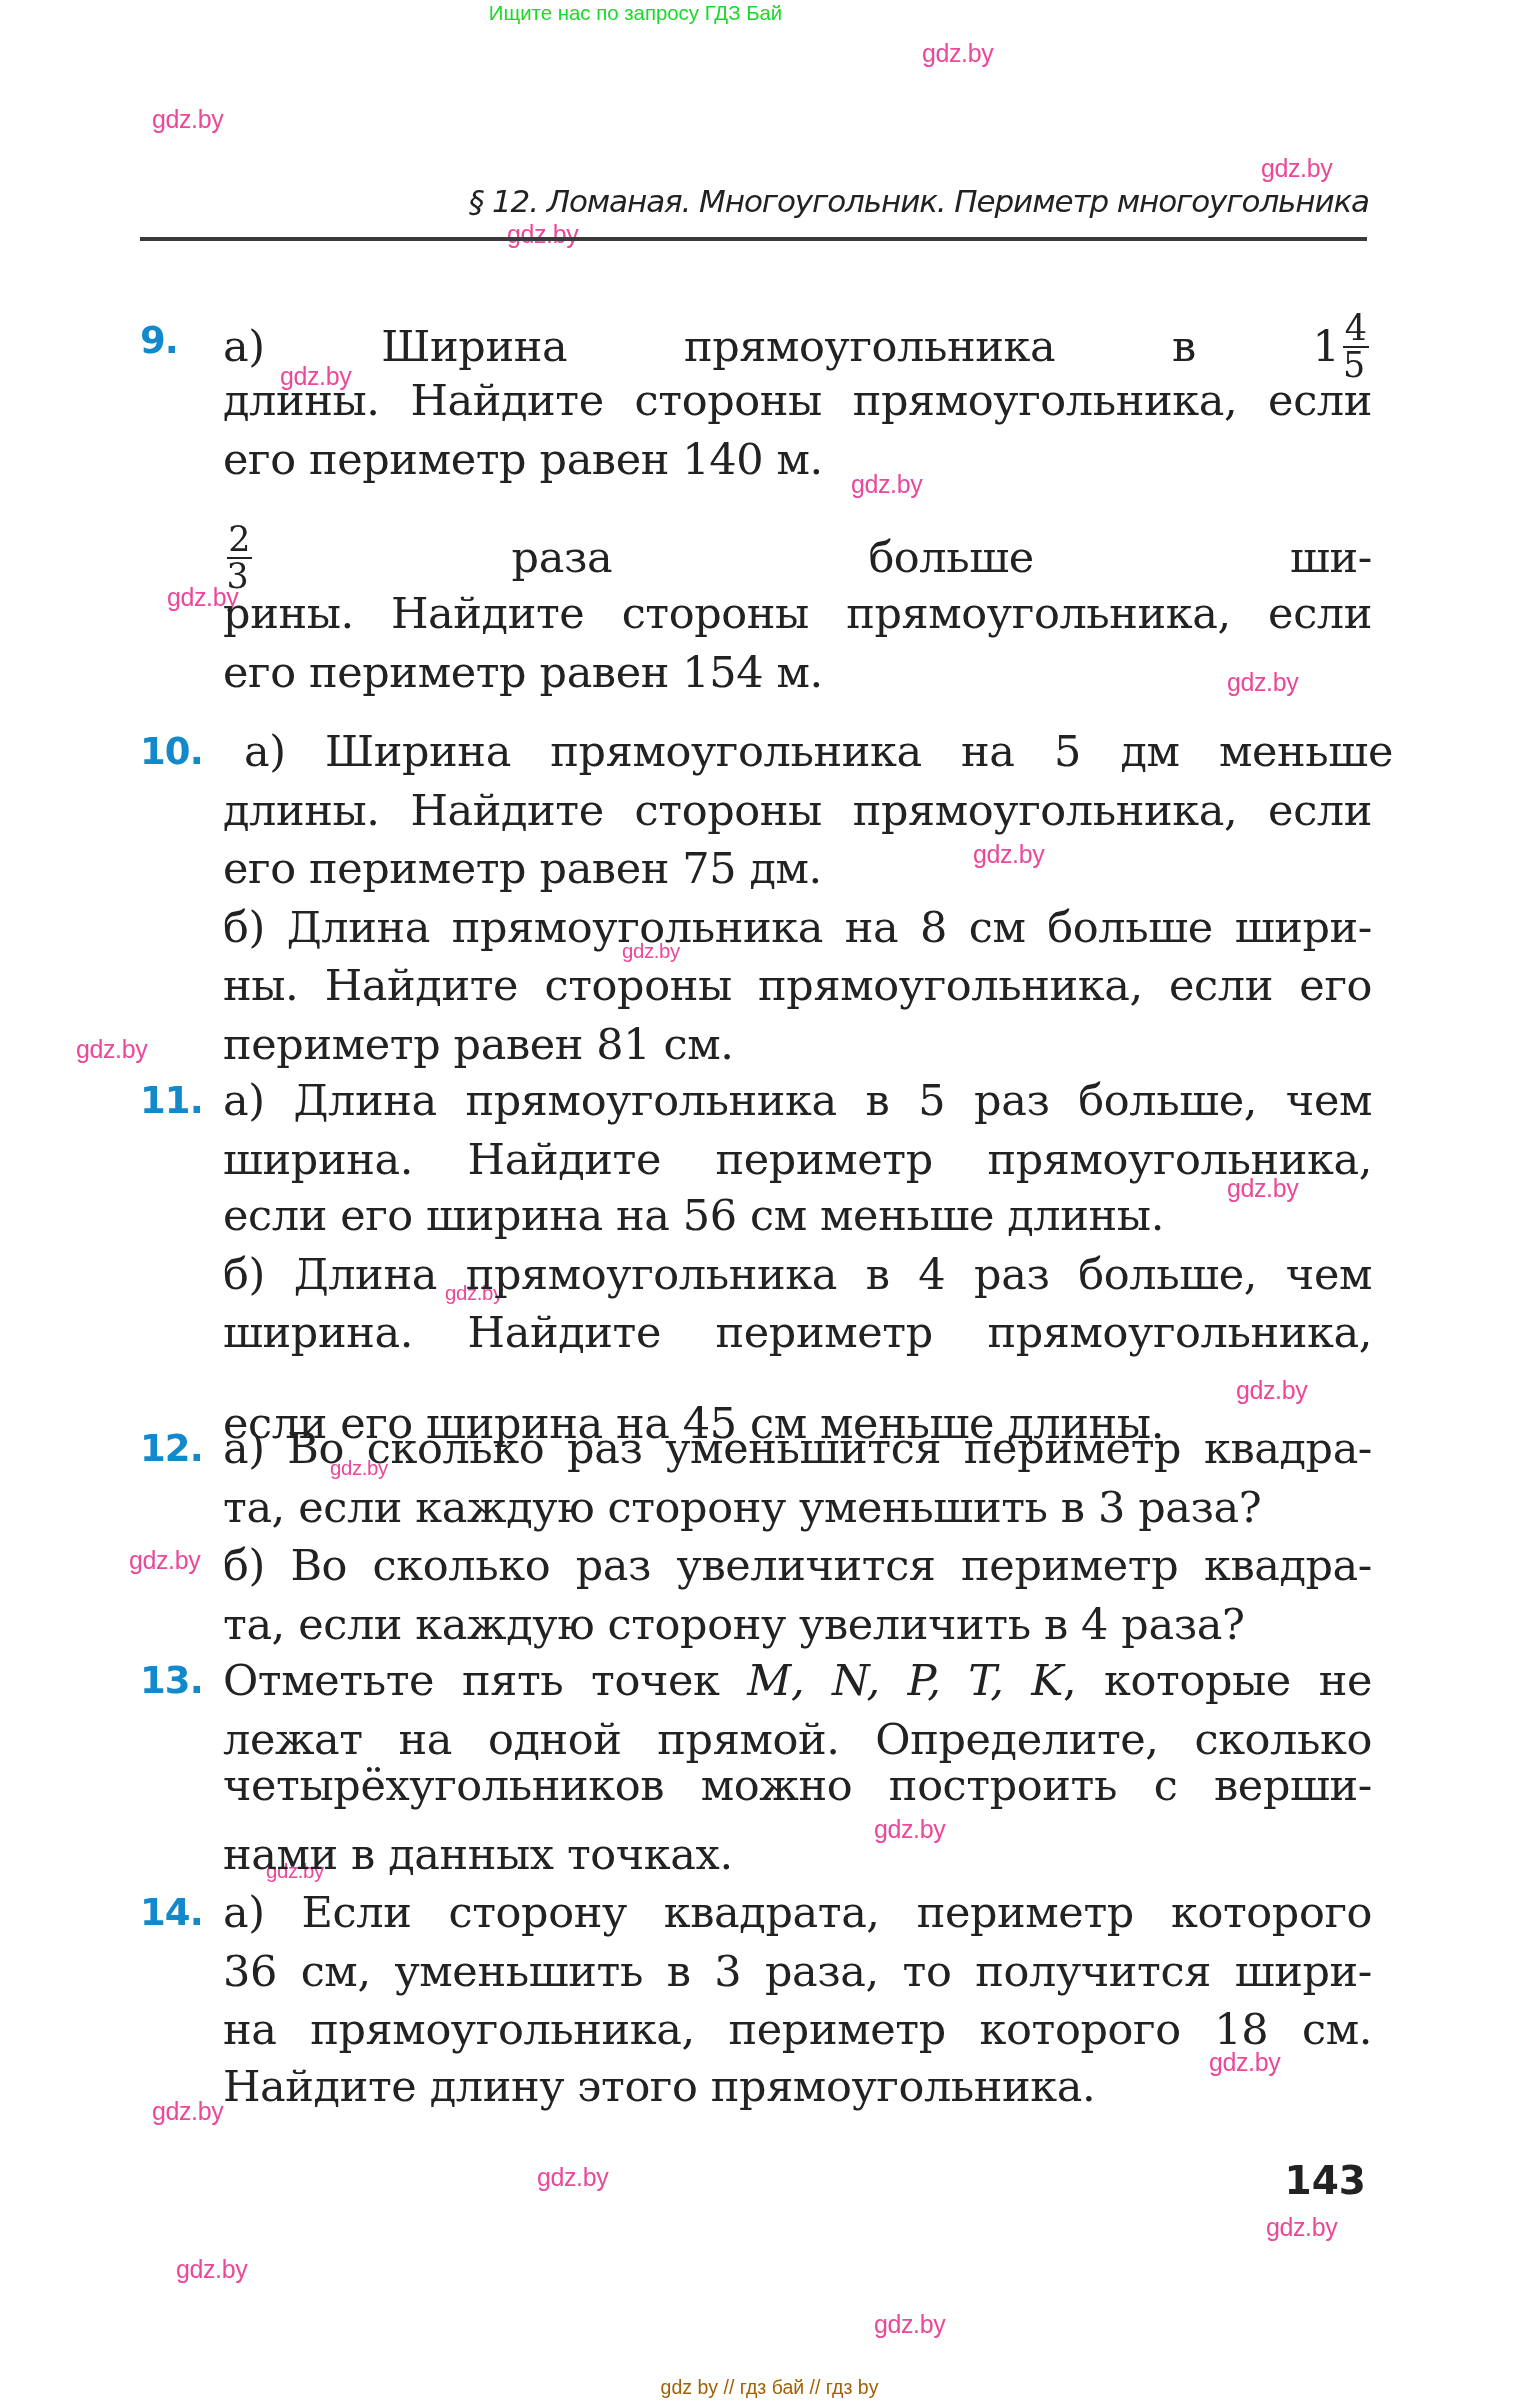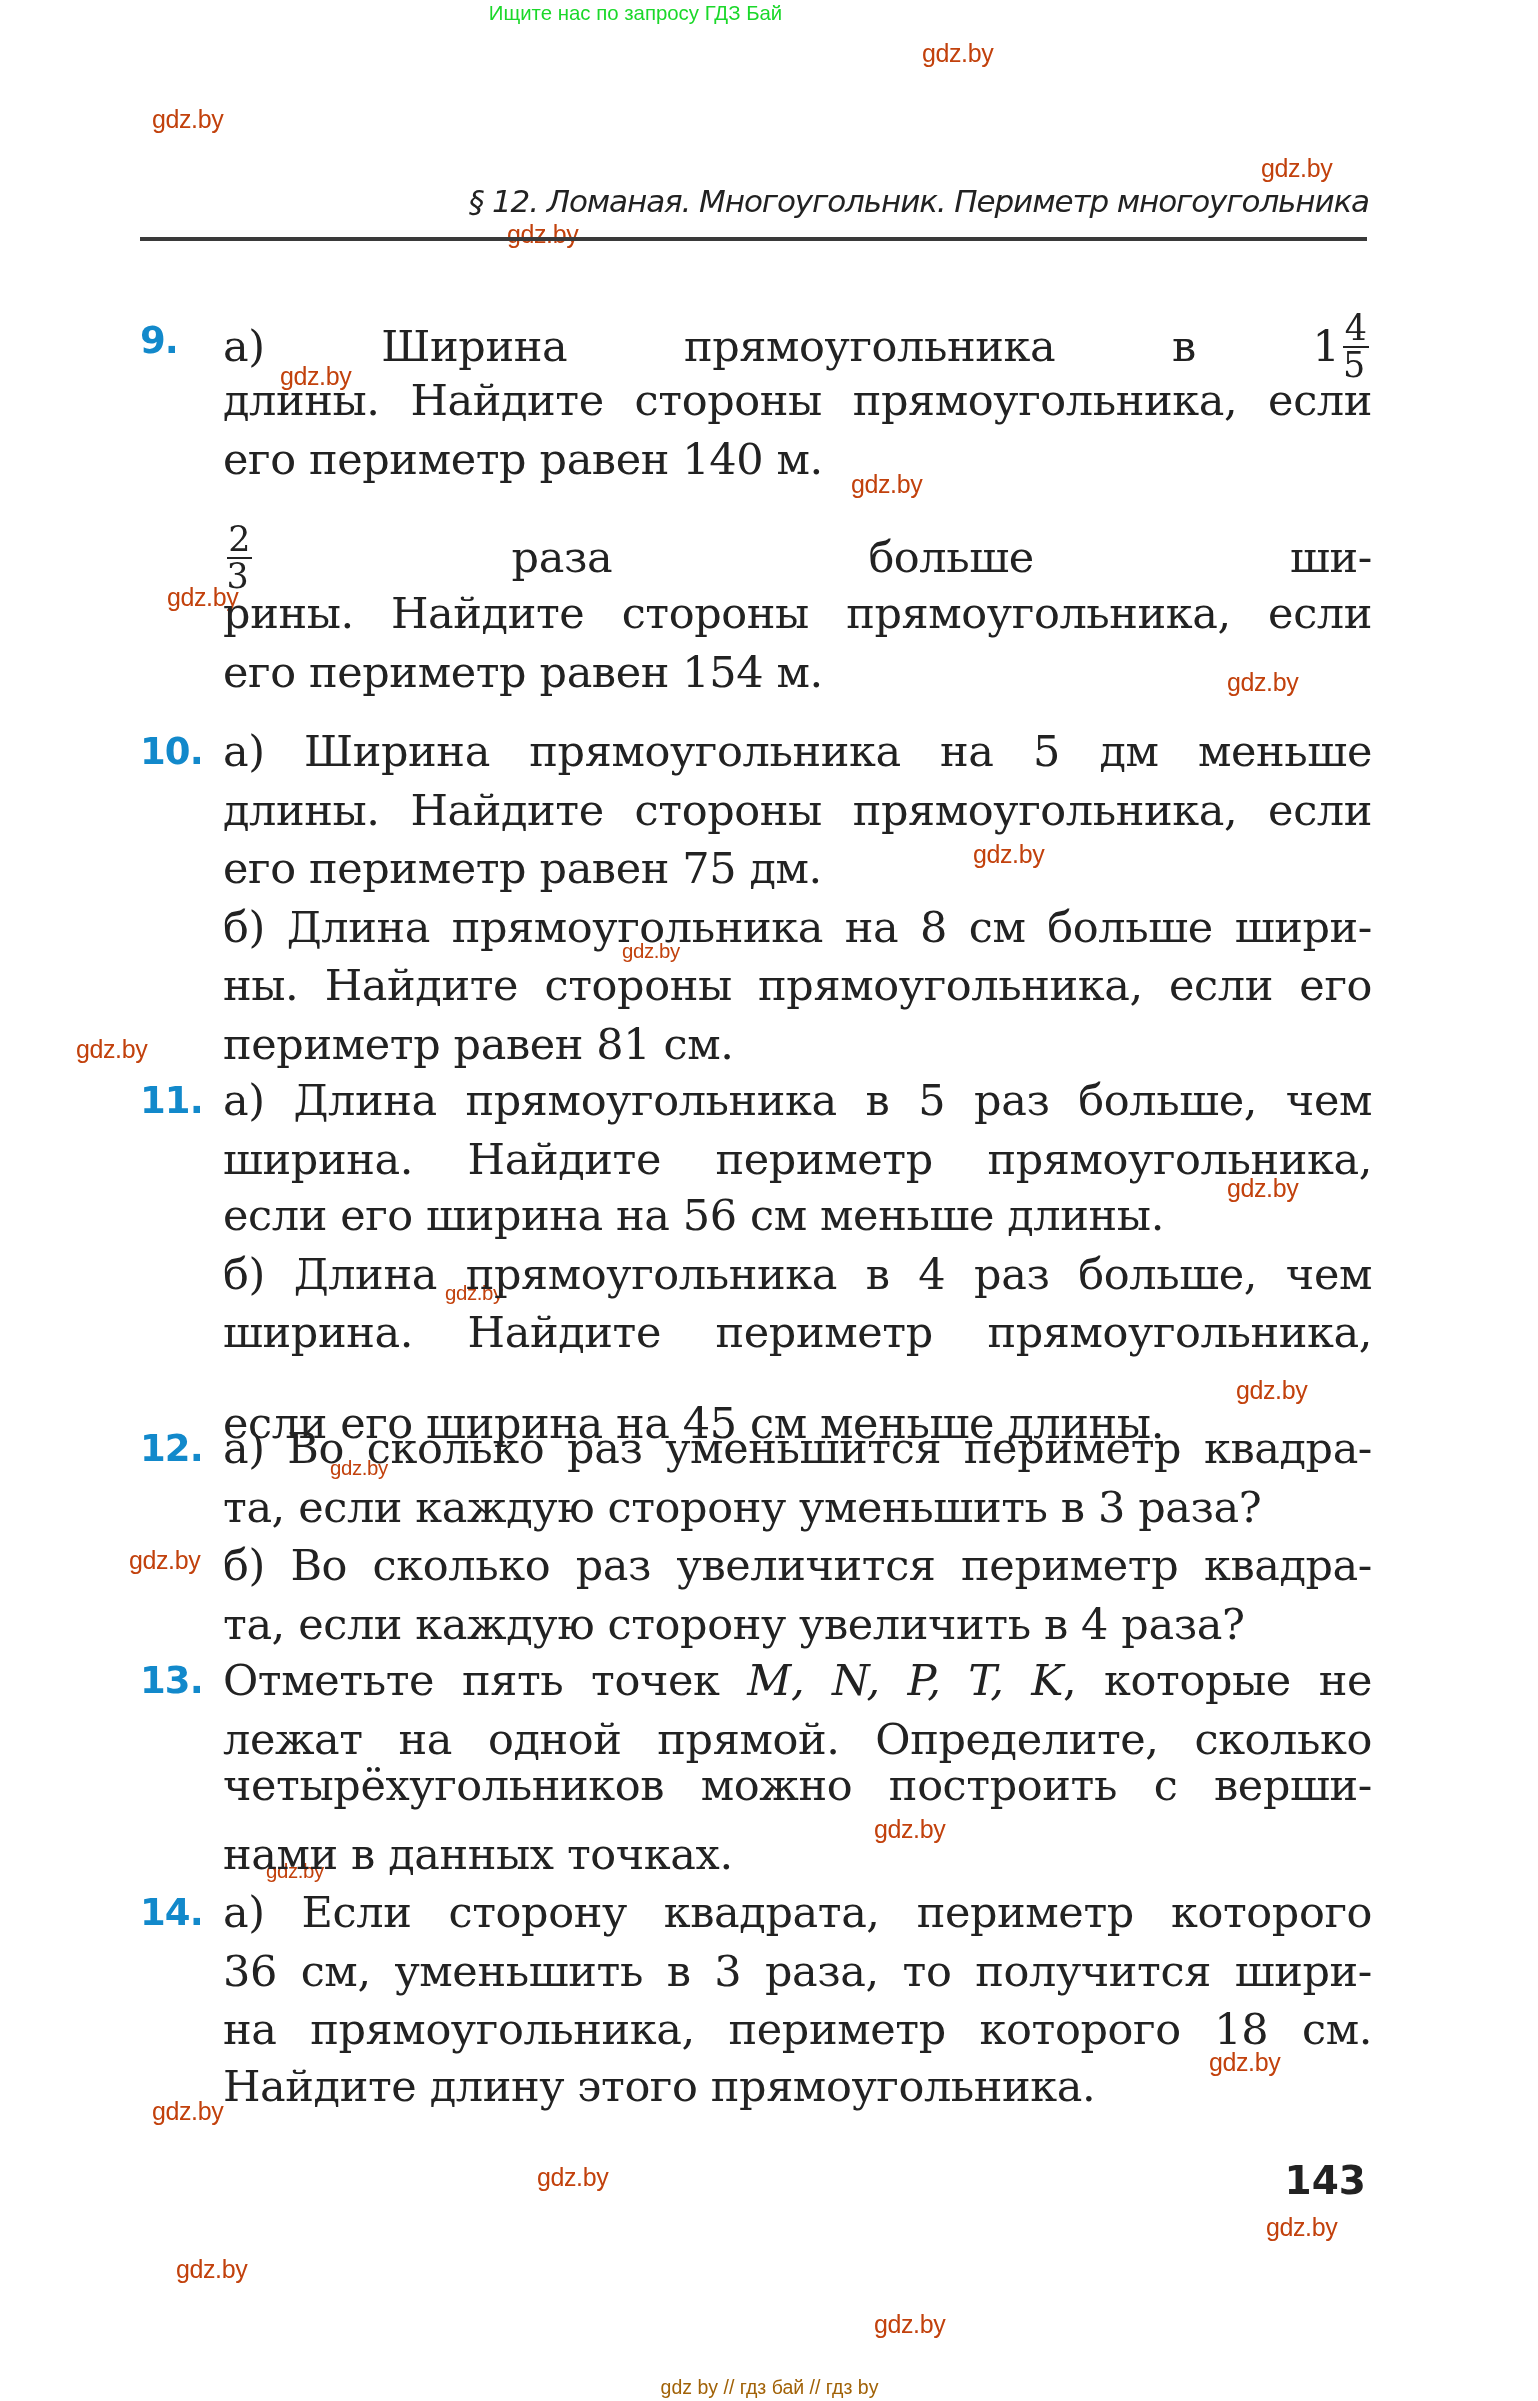--- a/index.html
+++ b/index.html
@@ -1,17 +1,17 @@
 <!DOCTYPE html>
 <html style="font-size:14px"><head>
   <meta charset="utf-8">
   <style>
     html, body { margin: 0; padding: 0; background: #ffffff; }
     body { width: 1539px; height: 2401px; position: relative; overflow: hidden; }
-    .wm { position: absolute; font-family: "Liberation Sans", sans-serif; font-size: 25px; color: #c2410c; letter-spacing: -0.4px; white-space: nowrap; }
+    .wm { position: absolute; font-family: "Liberation Sans", sans-serif; font-size: 25px; color: #ec4899; letter-spacing: -0.4px; white-space: nowrap; }
     .wm.small { font-size: 20.4px; }
     .banner { position: absolute; top: 1.8px; left: 0; width: 1271px; text-align: center; font-family: "Liberation Sans", sans-serif; font-size: 20.4px; color: #1bd82a; }
     .footer-links { position: absolute; top: 2376px; left: 0; width: 1539px; text-align: center; font-family: "Liberation Sans", sans-serif; font-size: 19.5px; color: #a16207; }
     .running-head { position: absolute; top: 183px; right: 170px; font-family: "DejaVu Sans", sans-serif; font-style: italic; font-size: 31px; color: #222; letter-spacing: -1.1px; white-space: nowrap; }
     .rule { position: absolute; top: 237px; left: 140px; width: 1227px; height: 4.4px; background: #3a3a3a; }
     .problem { position: absolute; left: 140px; width: 1232px; }
     .pnum { position: absolute; left: 0; font-family: "DejaVu Sans", sans-serif; font-weight: bold; font-size: 37px; color: #1289cb; letter-spacing: -0.9px; }
     .line { position: absolute; left: 83px; width: 1149px; font-family: "DejaVu Serif", serif; font-size: 43px; color: #222; white-space: nowrap; text-align: justify; text-align-last: justify; line-height: 53px; letter-spacing: -0.4px; }
     .line.last { text-align-last: left; }
     .frac { display: inline-block; vertical-align: middle; text-align: center; font-size: 35px; line-height: 35px; margin: 0 3.5px; position: relative; top: -3.5px; }
@@ -58,21 +58,21 @@
   <div class="line" style="top:0px;"><span>а) Ширина прямоугольника в 1</span><span class="frac"><span class="num">4</span><span class="den">5</span></span></div>
   <div class="line" style="top:60px;">длины. Найдите стороны прямоугольника, если</div>
   <div class="line last" style="top:119px;">его периметр равен 140 м.</div>
   <div class="line" style="top:211px;"><span class="frac"><span class="num">2</span><span class="den">3</span></span><span> раза больше ши-</span></div>
   <div class="line" style="top:273px;">рины. Найдите стороны прямоугольника, если</div>
   <div class="line last" style="top:332px;">его периметр равен 154 м.</div>
 </div>
 
 <div class="problem" style="top:725px;">
   <div class="pnum" style="top:5.3px;">10.</div>
-  <div class="line" style="top:0px;">а) Ширина прямоугольника на 5 дм меньше</div>
+  <div class="line" style="top:0px;margin-left:21px;">а) Ширина прямоугольника на 5 дм меньше</div>
   <div class="line" style="top:59px;">длины. Найдите стороны прямоугольника, если</div>
   <div class="line last" style="top:117px;">его периметр равен 75 дм.</div>
   <div class="line" style="top:176px;">б) Длина прямоугольника на 8 см больше шири-</div>
   <div class="line" style="top:234px;">ны. Найдите стороны прямоугольника, если его</div>
   <div class="line last" style="top:293px;">периметр равен 81 см.</div>
 </div>
 
 <div class="problem" style="top:1074px;">
   <div class="pnum" style="top:5.3px;">11.</div>
   <div class="line" style="top:0px;">а) Длина прямоугольника в 5 раз больше, чем</div>

